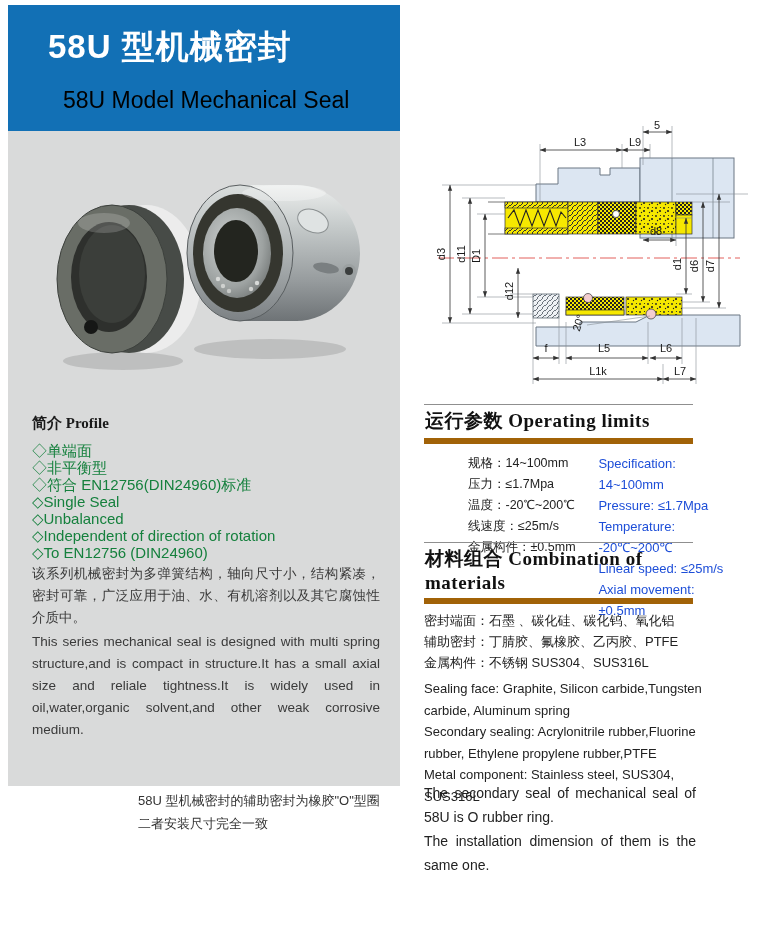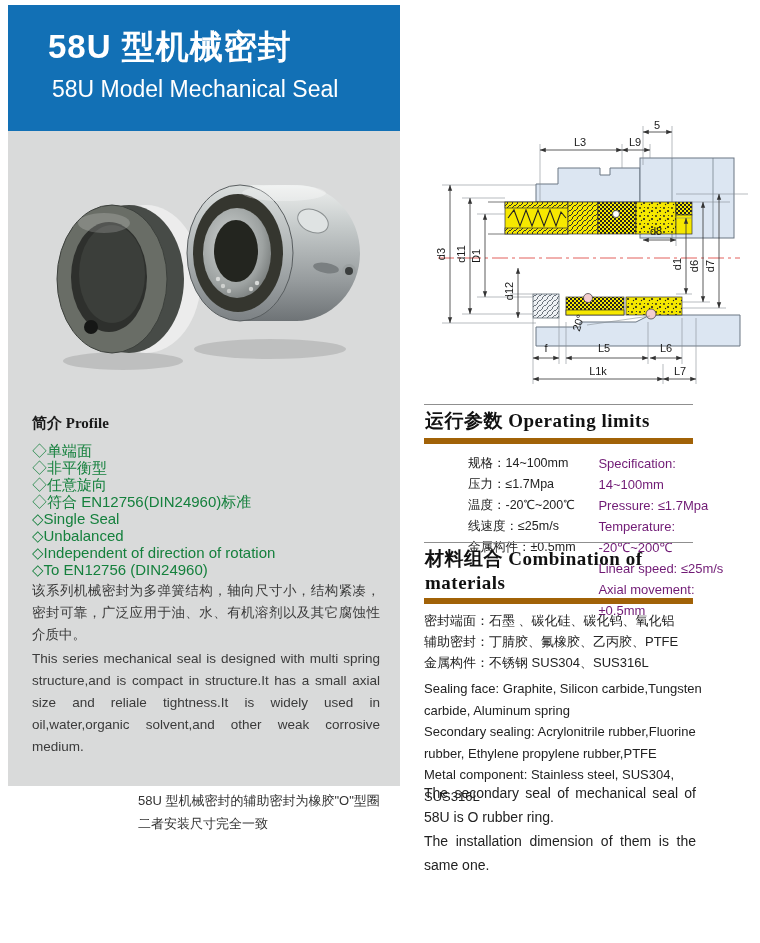--- a/index.html
+++ b/index.html
@@ -1,35 +1,35 @@
 <!DOCTYPE html>
 <html><head>
 <meta charset="utf-8">
 <style>
   html,body{margin:0;padding:0;background:#fff;}
   #page{position:relative;width:760px;height:943px;background:#ffffff;overflow:hidden;
         font-family:"Liberation Sans",sans-serif;color:#333;}
   .header{position:absolute;left:8px;top:5px;width:392px;height:126px;background:#1270b5;}
   .title-cn{position:absolute;left:40px;top:22px;margin:0;font-size:33px;line-height:40px;
             color:#fff;font-weight:700;letter-spacing:1px;}
-  .title-en{position:absolute;left:41px;top:66px;margin:3px;font-size:23px;line-height:30px;
-            color:#ffffff;font-weight:400;}
+  .title-en{position:absolute;left:41px;top:66px;margin:14px;font-size:23px;line-height:30px;
+            color:#000000;font-weight:400;}
   .panel{position:absolute;left:8px;top:131px;width:392px;height:655px;background:#d9dada;}
   .photo{position:absolute;left:0;top:0;}
   .profile{position:absolute;left:24px;top:283px;width:348px;}
   .sec-head{font-family:"Liberation Serif",serif;font-weight:700;font-size:15px;color:#1a1a1a;}
   .items{margin-top:9px;font-size:15px;line-height:17px;color:#15803d;}
   .para{font-size:13.5px;line-height:22px;text-align:justify;color:#3a3a3a;margin-top:2px;}
   .rule-head{font-family:"Liberation Serif",serif;font-weight:700;font-size:19px;color:#111;
              border-top:1px solid #8f8f8f;border-bottom:6px solid #a16207;
              padding:3px 0 4px 1px;width:268px;letter-spacing:0.5px;}
   .oplimits{position:absolute;left:424px;top:404px;width:305px;}
   .op-cols{display:flex;margin-top:9px;margin-left:44px;}
   .op-cn{width:154px;font-size:12.5px;line-height:21px;color:#222;}
-  .op-en{font-size:13px;line-height:21px;color:#701a75;}
+  .op-en{font-size:13px;line-height:21px;color:#1d4ed8;}
   .materials{position:absolute;left:424px;top:542px;width:310px;}
   .mat-cn{margin-top:6px;font-size:13px;line-height:21px;color:#222;}
   .mat-en{margin-top:5px;font-size:13px;line-height:21.5px;color:#222;width:305px;}
   .note-cn{position:absolute;left:138px;top:789px;font-size:13px;line-height:23px;color:#333;}
   .note-en{position:absolute;left:424px;top:781px;width:272px;font-size:14px;line-height:24px;
            text-align:justify;color:#222;}
   .diagram{position:absolute;left:430px;top:118px;}
   .dg-label{font-family:"Liberation Sans",sans-serif;font-size:11px;fill:#1a1a1a;}
 </style>
 </head>
@@ -97,21 +97,20 @@
         <circle cx="341" cy="140" r="4" fill="#3b3e3e"></circle>
         <ellipse cx="276" cy="62" rx="42" ry="8" fill="#fff" opacity="0.3"></ellipse>
       </g>
     </svg>
 
     <div class="profile">
       <div class="sec-head">简介 Profile</div>
       <div class="items">
         <div>◇单端面</div>
         <div>◇非平衡型</div>
-        <div>◇任意旋向</div>
         <div>◇符合 EN12756(DIN24960)标准</div>
         <div>◇Single Seal</div>
         <div>◇Unbalanced</div>
         <div>◇Independent of direction of rotation</div>
         <div>◇To EN12756 (DIN24960)</div>
       </div>
       <div class="para">该系列机械密封为多弹簧结构，轴向尺寸小，结构紧凑，密封可靠，广泛应用于油、水、有机溶剂以及其它腐蚀性介质中。</div>
       <div class="para">This series mechanical seal is designed with multi spring structure,and is compact in structure.It has a small axial size and reliale tightness.It is widely used in oil,water,organic solvent,and other weak corrosive medium.</div>
     </div>
   </div>

